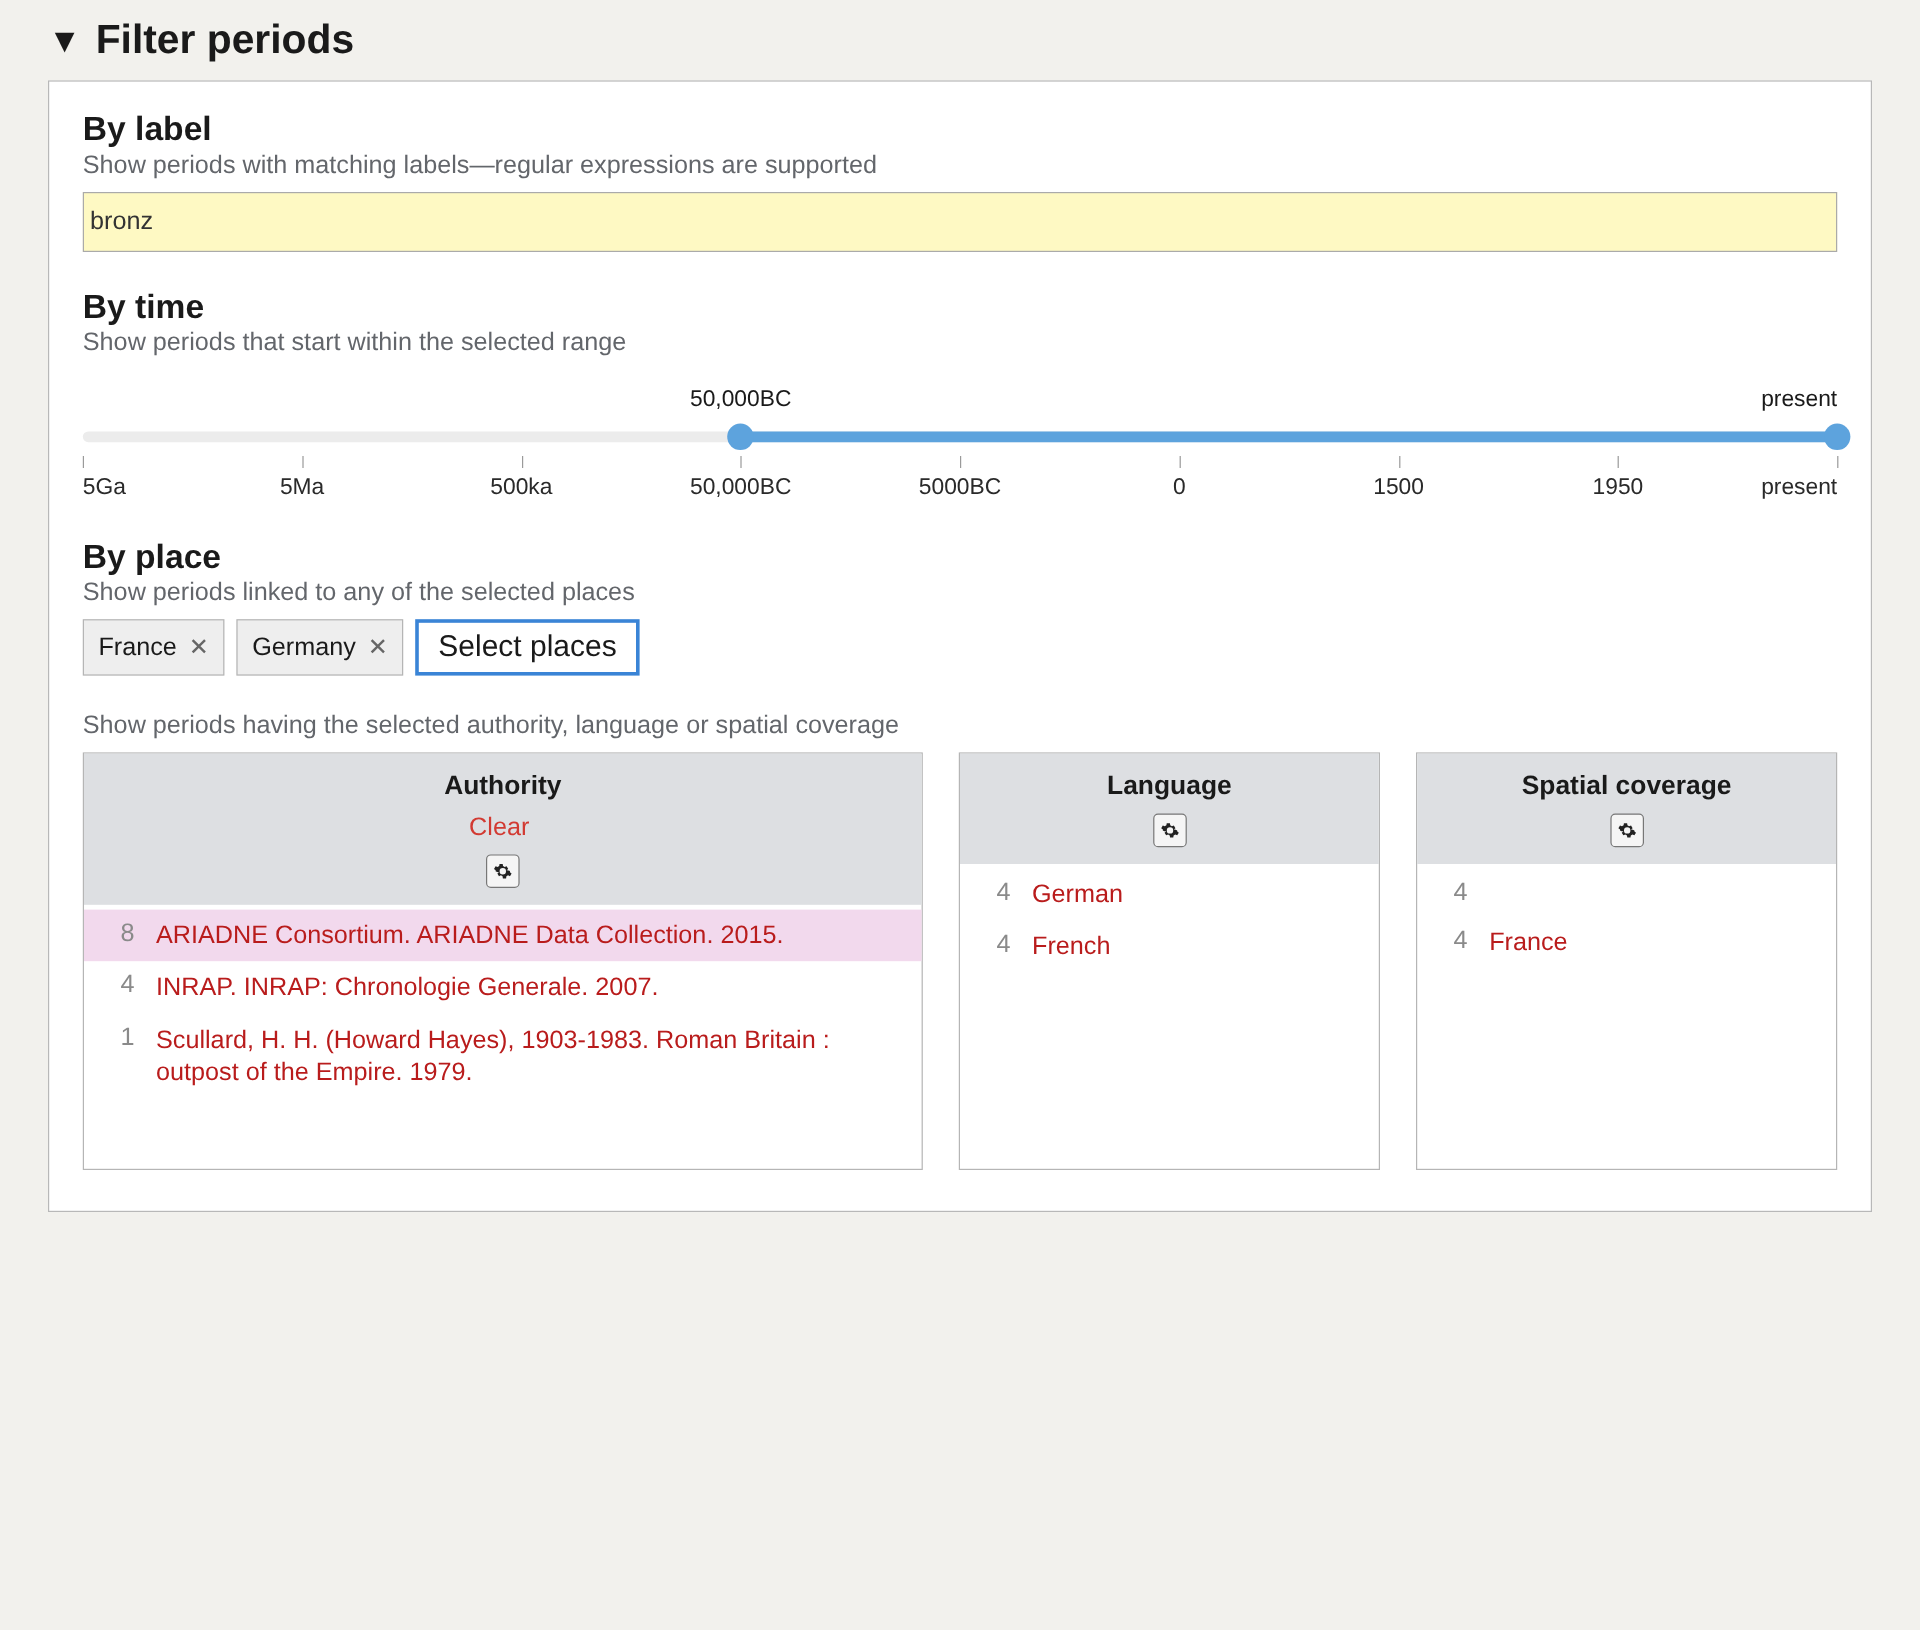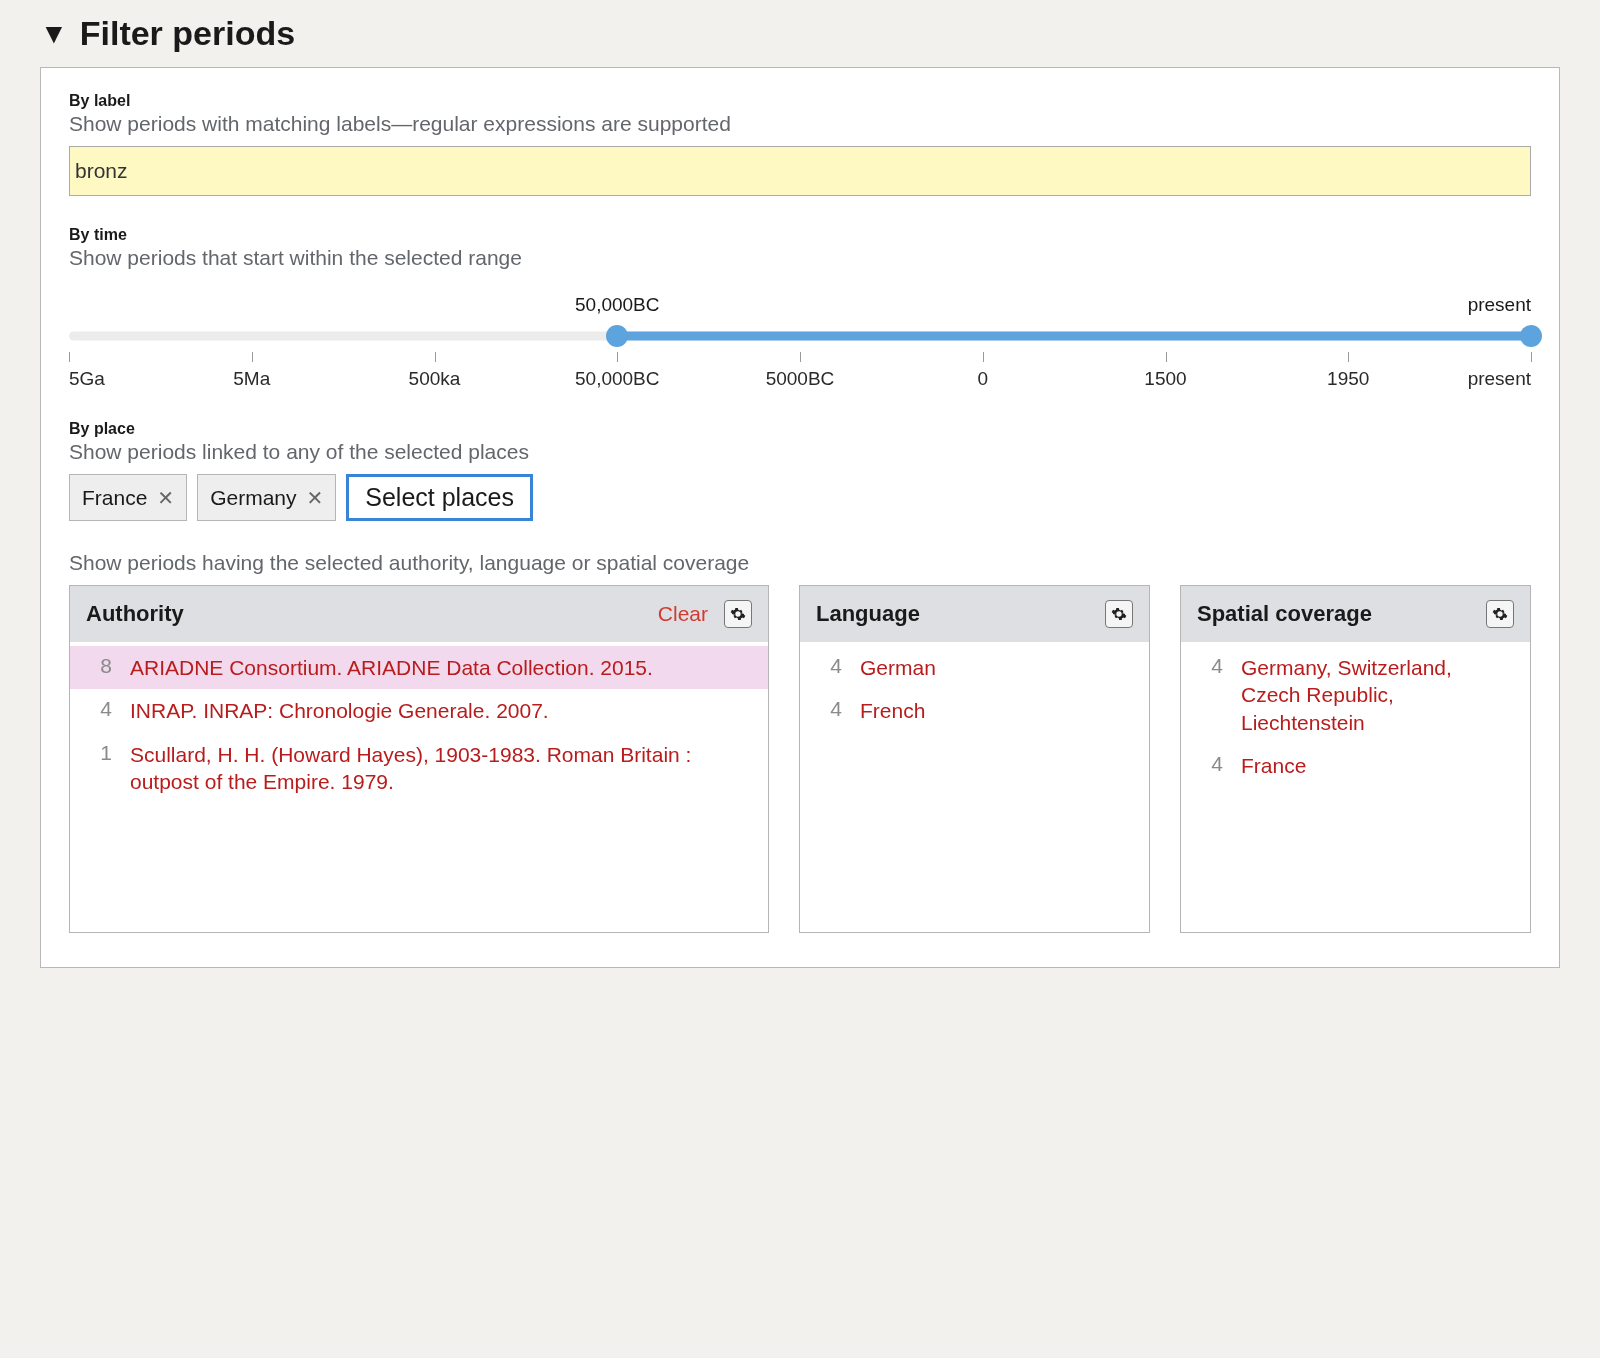--- a/index.html
+++ b/index.html
@@ -31,21 +31,21 @@
     margin: 0;
   }
   .panel {
     background: #fff;
     border: 1px solid #b8b8b8;
     padding: 24px 28px 34px 28px;
   }
   .section { margin-bottom: 30px; }
   .section:last-child { margin-bottom: 0; }
   .sec-title {
-    font-size: 16px;
+    font-size: 28px;
     font-weight: 700;
     margin: 0 0 2px 0;
   }
   .sec-desc {
     font-size: 21px;
     color: #63666b;
     margin: 0 0 10px 0;
   }
   .radio-row {
     display: flex;
@@ -115,21 +115,21 @@
   }
   
   .facets { display: flex; gap: 30px; align-items: stretch; }
   .facet {
     border: 1px solid #b5b5b5; background: #fff; flex: 1 1 0;
     display: flex; flex-direction: column; min-height: 348px;
   }
   .facet.authority { flex: 0 0 700px; }
   .facet-header {
     background: #dddfe2; display: flex; align-items: center;
-    padding: 14px 16px; gap: 10px;
+    padding: 14px 16px; gap: 10px; flex-direction: column;
   }
   .facet-title { font-size: 22px; font-weight: 700; flex: 1; }
   .clear-link { color: #d23a32; font-size: 21px; margin-right: 6px; }
   .gear {
     width: 28px; height: 28px; border: 1px solid #777; border-radius: 4px;
     display: inline-flex; align-items: center; justify-content: center;
     background: #f5f5f5;
   }
   .facet-body { padding: 4px 0; }
   .facet-row {
@@ -271,21 +271,20 @@
             <span class="facet-title">Spatial coverage</span>
             <span class="gear">
               <svg width="16" height="16" viewBox="0 0 24 24">
                   <path fill="#222" d="M12 8a4 4 0 1 0 0 8 4 4 0 0 0 0-8zm9 4a7 7 0 0 1-.1 1.2l2.1 1.6-2 3.4-2.5-1a7 7 0 0 1-2 1.2l-.4 2.6h-4l-.4-2.6a7 7 0 0 1-2-1.2l-2.5 1-2-3.4 2.1-1.6A7 7 0 0 1 3 12a7 7 0 0 1 .1-1.2L1 9.2l2-3.4 2.5 1a7 7 0 0 1 2-1.2L7.9 3h4l.4 2.6a7 7 0 0 1 2 1.2l2.5-1 2 3.4-2.1 1.6A7 7 0 0 1 21 12z"></path>
                 </svg>
             </span>
           </div>
           <div class="facet-body" id="facet-spatial-body">
               <div class="facet-row">
                 <span class="cnt">4</span>
-                <span class="val">Germany, Switzerland, Czech Republic, Liechtenstein</span>
               </div>
               <div class="facet-row">
                 <span class="cnt">4</span>
                 <span class="val">France</span>
               </div>
             </div>
         </div>
       </div>
     </div>
 

